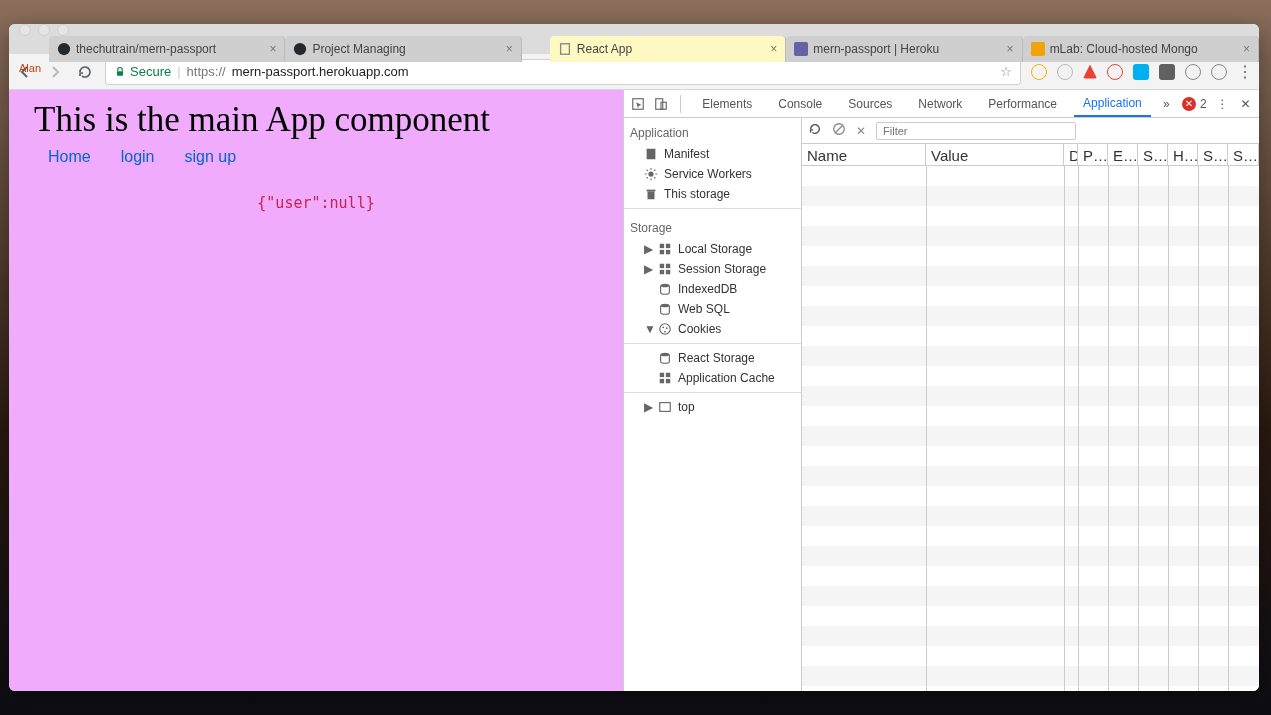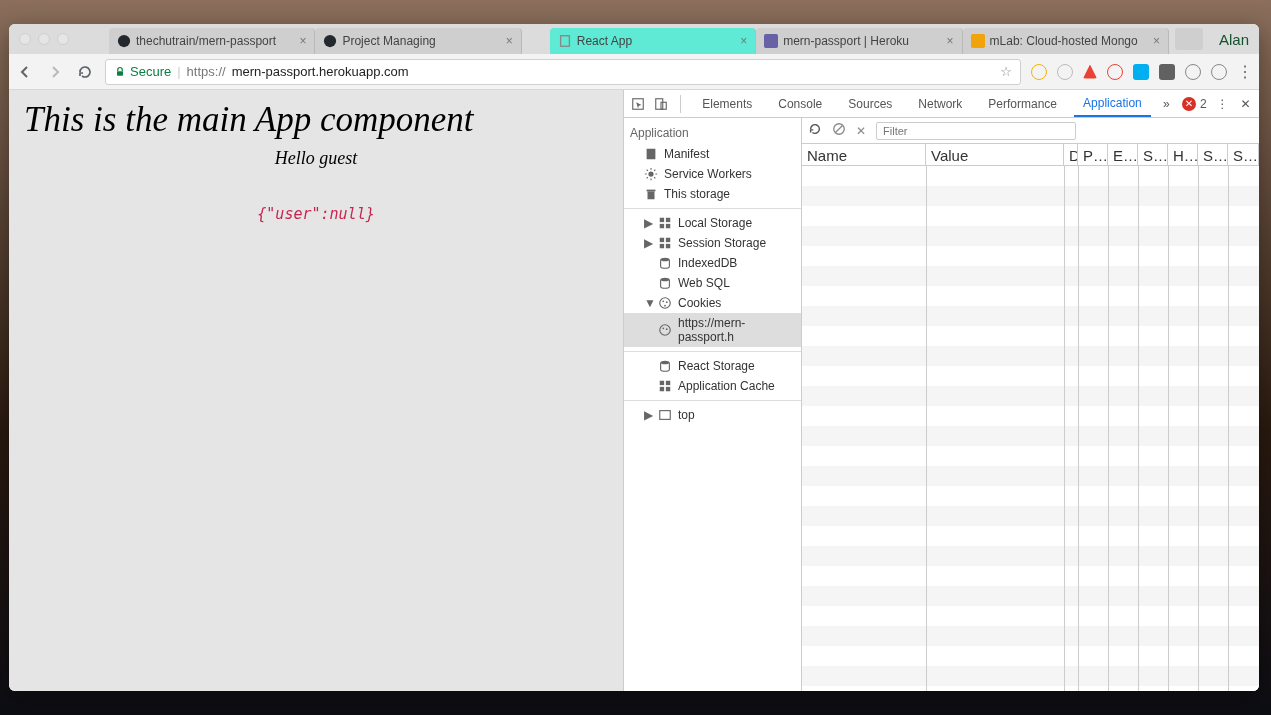--- a/index.html
+++ b/index.html
@@ -8,49 +8,49 @@
   width: 1271px; height: 715px;
   background: linear-gradient(180deg,#8b6f5c 0%,#2a1a0f 60%,#0d0d14 100%);
   position: relative; overflow: hidden;
 }
 .window {
   position: absolute; left: 9px; top: 24px; width: 1250px; height: 667px;
   background: #fff; border-radius: 6px; box-shadow: 0 6px 24px rgba(0,0,0,.35);
   display: flex; flex-direction: column; overflow: hidden;
 }
 
-.titlebar { height: 30px; background: #dcdcdc; display: flex; align-items: center; position: relative; }
+.titlebar { height: 30px; background: #dcdcdc; display: flex; position: relative; flex-direction: column; }
 .traffic { display: flex; gap: 7px; padding-left: 10px; }
 .tl { width: 12px; height: 12px; border-radius: 50%; background: #e5e5e5; border: 1px solid #cfcfcf; }
 .tabs { flex: 1; display: flex; align-items: flex-end; height: 100%; margin-left: 40px; }
 .tab {
   flex: 1; height: 26px; background: #cfcfcf; border-right: 1px solid #b9b9b9;
   display: flex; align-items: center; padding: 0 8px; font-size: 12px; color: #444;
   border-top-left-radius: 4px; border-top-right-radius: 4px; gap: 5px; min-width: 0;
 }
-.tab.active { background: #5eead4; margin-left: 28px; }
+.tab.active { background: #fef9c3; margin-left: 28px; }
 .tab .lbl { flex: 1; white-space: nowrap; overflow: hidden; text-overflow: ellipsis; }
 .tab .x { color: #777; font-size: 12px; }
 .favicon { width: 14px; height: 14px; display: flex; align-items: center; justify-content: center; font-size: 10px; }
 .newtab { width: 28px; height: 22px; background: #cfcfcf; border-radius: 3px; margin: 0 6px; }
-.profile { font-size: 15px; color: #14532d; padding: 0 10px; }
+.profile { font-size: 11px; color: #c2410c; padding: 0 10px; }
 
 .toolbar { height: 36px; background: #f3f3f3; border-bottom: 1px solid #d7d7d7; display: flex; align-items: center; padding: 0 6px; gap: 10px; }
 .navbtn { width: 20px; height: 20px; display: flex; align-items: center; justify-content: center; color: #5f6368; }
 .omni { flex: 1; height: 26px; background: #fff; border: 1px solid #d0d0d0; border-radius: 3px; display: flex; align-items: center; padding: 0 8px; gap: 6px; font-size: 13px; }
 .secure { color: #0b8043; font-weight: 500; display: flex; align-items: center; gap: 4px; }
 .url-grey { color: #777; }
 .url-black { color: #222; }
 .star { color: #888; margin-left: auto; }
 .ext { display: flex; gap: 10px; align-items: center; }
 .ext div { width: 16px; height: 16px; border-radius: 3px; }
 .menu-icn { color: #666; font-size: 16px; }
 
 .content { flex: 1; display: flex; min-height: 0; }
-.page { width: 614px; background: #e5e5e5; padding: 10px 15px; font-family: "Times New Roman", serif; color: #000; font-style: italic; }
+.page { width: 614px; background: #f0abfc; padding: 10px 25px; font-family: "Times New Roman", serif; color: #000; }
 .page h1 { font-size: 35px; font-weight: 400; margin-bottom: 8px; }
 .page .greet { text-align: center; font-size: 18px; margin-bottom: 36px; }
 .page .links { display: flex; gap: 30px; font-family: -apple-system, sans-serif; font-size: 16px; padding-left: 14px; margin-bottom: 28px; }
 .page .links a { color: #0066d6; text-decoration: none; }
 .page .cu { text-align: center; font-size: 18px; margin-bottom: 20px; }
 .page .json { text-align: center; font-family: Menlo, Consolas, monospace; color: #c7254e; font-size: 15px; }
 
 .dt { flex: 1; display: flex; flex-direction: column; border-left: 1px solid #ccc; background: #fff; min-width: 0; }
 .dt-tabs { height: 28px; border-bottom: 1px solid #ccc; display: flex; align-items: center; font-size: 12px; color: #555; padding: 0 6px; gap: 8px; }
 .dt-tabs .sq { width: 18px; height: 18px; display: flex; align-items: center; justify-content: center; }
@@ -182,21 +182,25 @@
       <div style="border:1.5px solid #888;border-radius:50%"></div>
       <div style="border:1.5px solid #888;border-radius:50%"></div>
     </div>
     <span class="menu-icn">⋮</span>
   </div>
 
   <div class="content">
 
     <div class="page">
       <h1>This is the main App component</h1>
-      <div class="greet">Hello guest</div>
+      <div class="links">
+        <a>Home</a>
+        <a>login</a>
+        <a>sign up</a>
+      </div>
       <div class="json">{"user":null}</div>
     </div>
 
     <div class="dt">
       <div class="dt-tabs">
         <div class="sq">
             <svg width="14" height="14" viewBox="0 0 16 16">
               <rect x="2" y="2" width="12" height="12" fill="none" stroke="#666" stroke-width="1.3"></rect>
               <path d="M6 6l6 3-3 1-1 3z" fill="#666"></path>
             </svg>
@@ -240,20 +244,21 @@
               <span>Service Workers</span>
             </div>
           <div class="item">
               <svg class="icn" viewBox="0 0 16 16">
                 <rect x="4" y="5" width="8" height="9" fill="#666"></rect>
                 <rect x="3" y="3" width="10" height="2" fill="#666"></rect>
               </svg>
               <span>This storage</span>
             </div>
           <div class="hr"></div>
+          <div class="grp">Storage</div>
           <div class="item">
               <span class="tri">▶</span>
               <svg class="icn" viewBox="0 0 16 16">
                 <rect x="2" y="2" width="5" height="5" fill="#666"></rect>
                 <rect x="9" y="2" width="5" height="5" fill="#666"></rect>
                 <rect x="2" y="9" width="5" height="5" fill="#666"></rect>
                 <rect x="9" y="9" width="5" height="5" fill="#666"></rect>
               </svg>
               <span>Local Storage</span>
             </div>
@@ -285,28 +290,20 @@
             </div>
           <div class="item">
               <span class="tri">▼</span>
               <svg class="icn" viewBox="0 0 16 16">
                 <circle cx="8" cy="8" r="6" fill="none" stroke="#666" stroke-width="1.3"></circle>
                 <circle cx="6" cy="6" r="1" fill="#666"></circle>
                 <circle cx="10" cy="7" r="1" fill="#666"></circle>
                 <circle cx="8" cy="11" r="1" fill="#666"></circle>
               </svg>
               <span>Cookies</span>
-            </div>
-          <div class="item indent sel">
-              <svg class="icn" viewBox="0 0 16 16">
-                <circle cx="8" cy="8" r="6" fill="none" stroke="#666" stroke-width="1.3"></circle>
-                <circle cx="6" cy="6" r="1" fill="#666"></circle>
-                <circle cx="10" cy="7" r="1" fill="#666"></circle>
-              </svg>
-              <span>https://mern-passport.h</span>
             </div>
           <div class="hr"></div>
           <div class="item">
               <span class="tri"></span>
               <svg class="icn" viewBox="0 0 16 16">
                 <ellipse cx="8" cy="4" rx="5" ry="2" fill="#666"></ellipse>
                 <path d="M3 4v8c0 1.1 2.2 2 5 2s5-.9 5-2V4" fill="none" stroke="#666" stroke-width="1.3"></path>
               </svg>
               <span>React Storage</span>
             </div>

